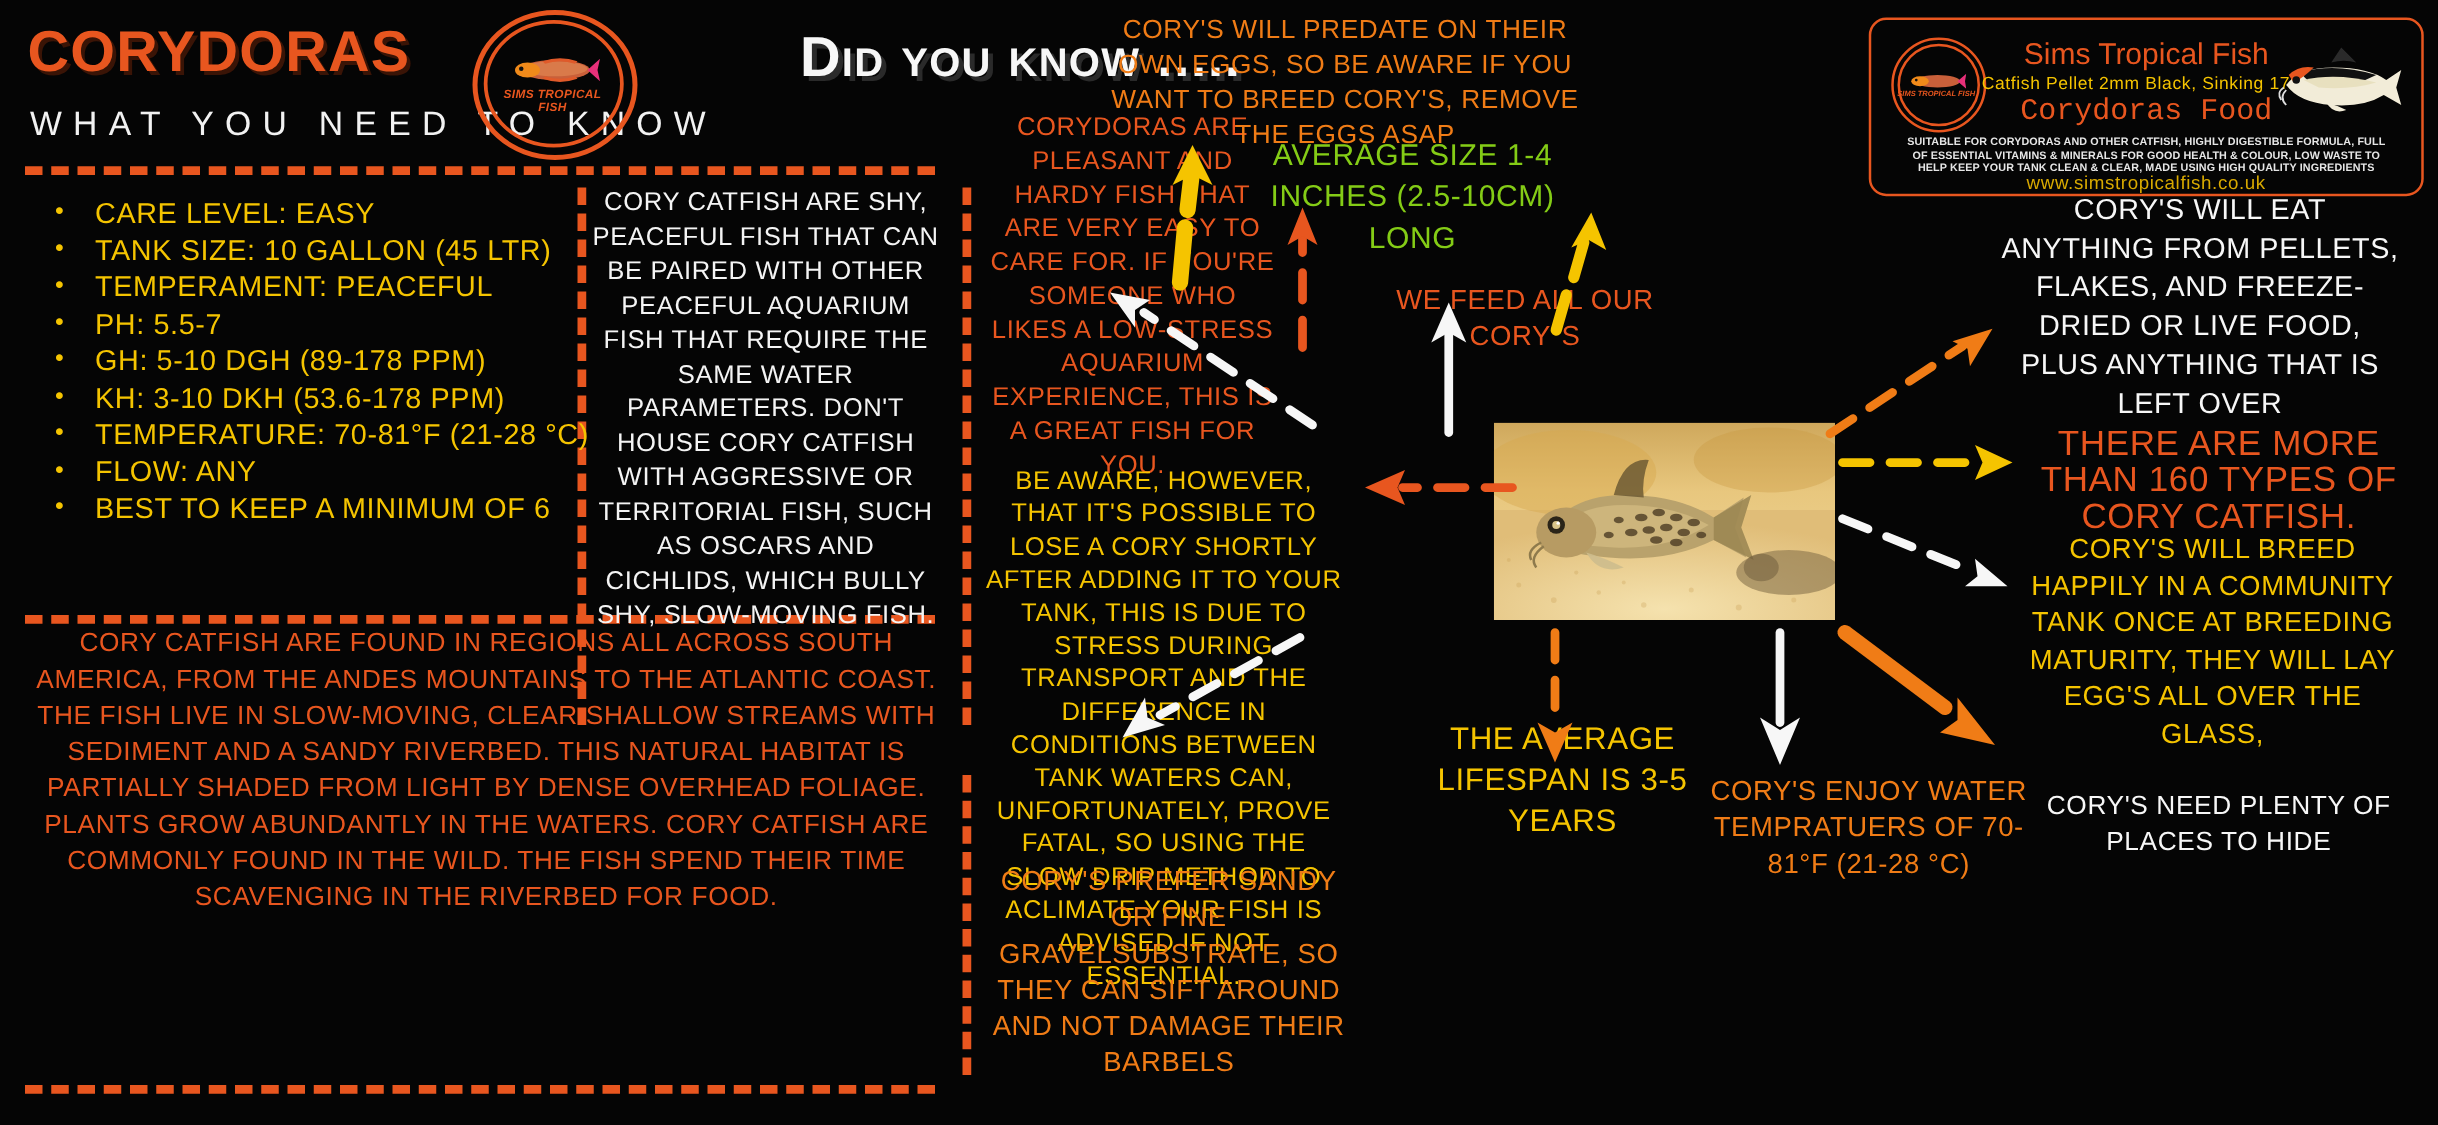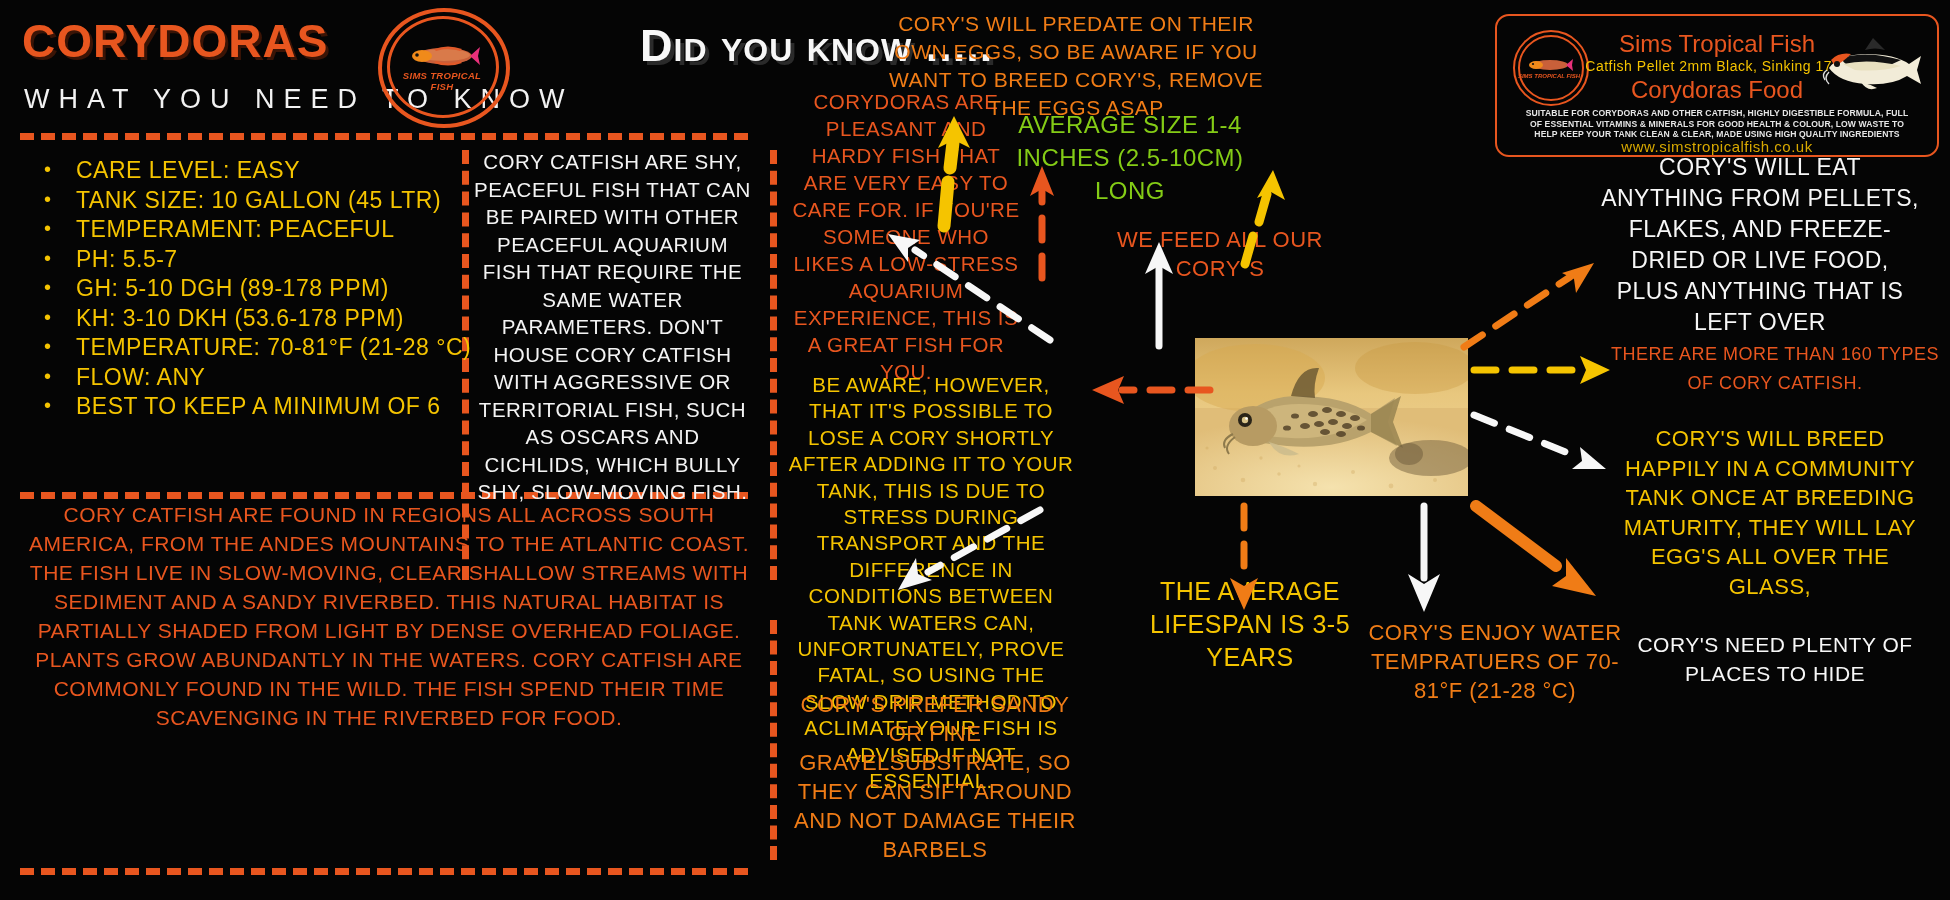--- a/index.html
+++ b/index.html
@@ -55,21 +55,21 @@
   
   #predate-para{left:850px;top:10px;width:380px;color:#f07c16;font-size:21px;
       line-height:28px;text-align:center;margin-left:36px;}
   #avg-size{left:990px;top:108px;width:280px;color:#84cc16;font-size:24px;
       line-height:33px;text-align:center;}
   #we-feed{left:1080px;top:225px;width:280px;color:#e8561f;font-size:22px;
       line-height:29px;text-align:center;}
   
   #eat-anything{left:1600px;top:152px;width:320px;color:#f7f7f7;font-size:23px;
       line-height:31px;text-align:center;}
-  #types-160{left:1610px;top:340px;width:330px;color:#e8561f;font-size:18px;
+  #types-160{left:1610px;top:340px;width:330px;color:#e8561f;font-size:28px;
       line-height:29px;text-align:center;}
   #breed-happily{left:1610px;top:424px;width:320px;color:#f5c400;font-size:22px;
       line-height:29.5px;text-align:center;}
   #places-hide{left:1620px;top:630px;width:310px;color:#f7f7f7;font-size:21px;
       line-height:29px;text-align:center;}
   
   #lifespan{left:1130px;top:575px;width:240px;color:#f5c400;font-size:25px;
       line-height:33px;text-align:center;}
   #water-temp{left:1360px;top:618px;width:270px;color:#f07c16;font-size:22px;
       line-height:29px;text-align:center;}
@@ -82,21 +82,21 @@
   #pl-ring2{position:absolute;left:5px;top:5px;width:62px;height:62px;
       border:2px solid #e8561f;border-radius:50%;}
   #pl-fish{position:absolute;left:12px;top:26px;width:48px;height:18px;}
   #pl-fishtext{position:absolute;left:4px;top:43px;width:64px;text-align:center;
       font-size:6px;color:#e8561f;font-weight:bold;font-style:italic;}
   #pl-brand{position:absolute;left:90px;top:14px;width:260px;text-align:center;
       font-size:24px;color:#e8561f;font-weight:500;}
   #pl-variant{position:absolute;left:80px;top:42px;width:280px;text-align:center;
       font-size:14px;color:#f5c400;}
   #pl-product{position:absolute;left:90px;top:60px;width:260px;text-align:center;
-      font-size:24px;color:#e8561f;font-weight:500;}
+      font-size:24px;color:#e8561f;font-weight:500;font-family:Liberation Mono, monospace;}
   #pl-desc{position:absolute;left:28px;top:92px;width:384px;text-align:center;
       font-size:8.6px;line-height:10.6px;color:#e6e6e6;font-weight:bold;
       letter-spacing:.1px;}
   #pl-url{position:absolute;left:90px;top:122px;width:260px;text-align:center;
       font-size:15px;color:#d8a900;}
   #pl-catfish{position:absolute;right:12px;top:20px;width:104px;height:62px;}
   
   #center-photo{left:1195px;top:338px;width:273px;height:158px;overflow:hidden;}
   
   svg.arrow{position:absolute;overflow:visible;}

